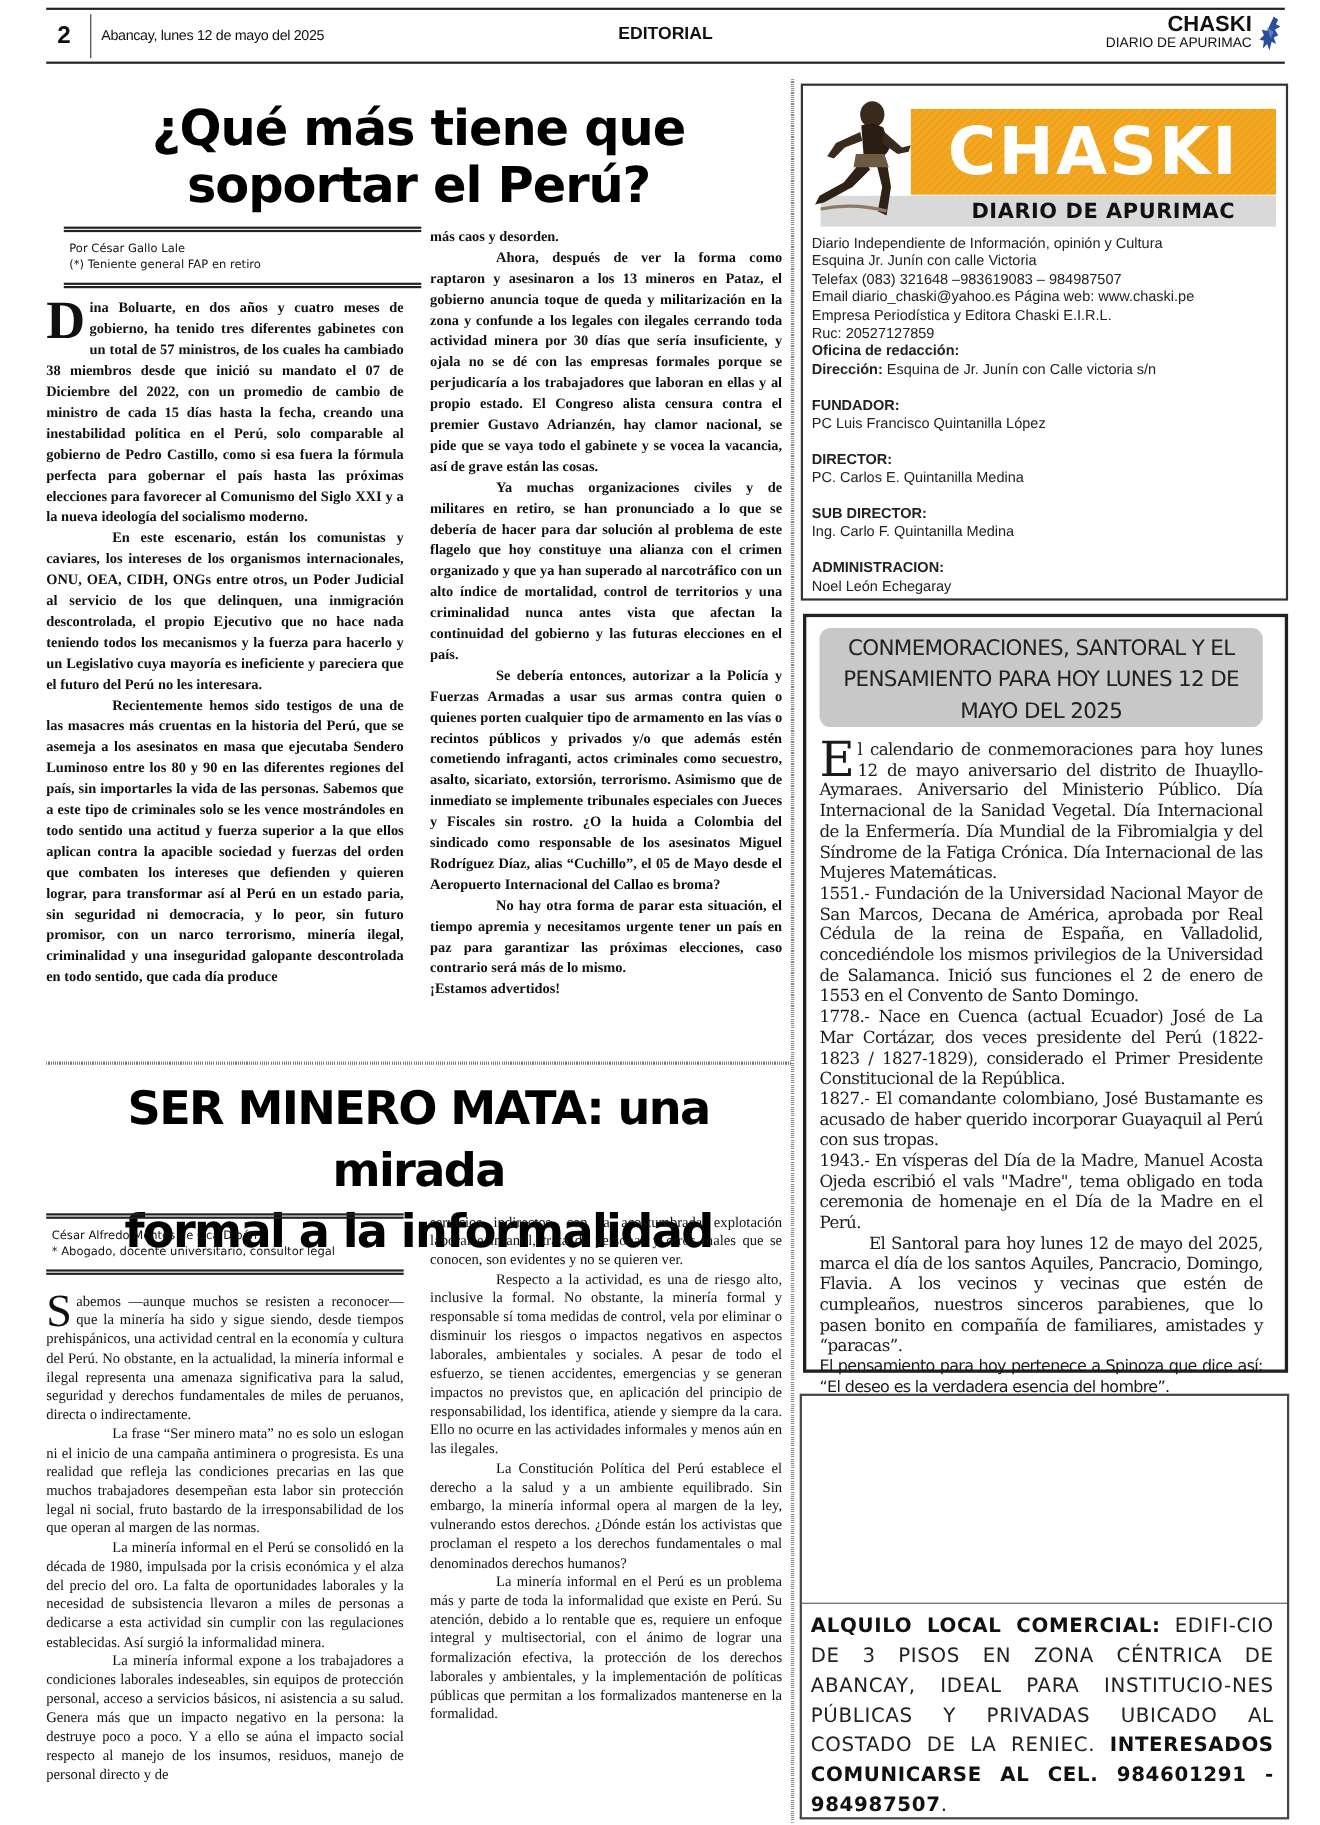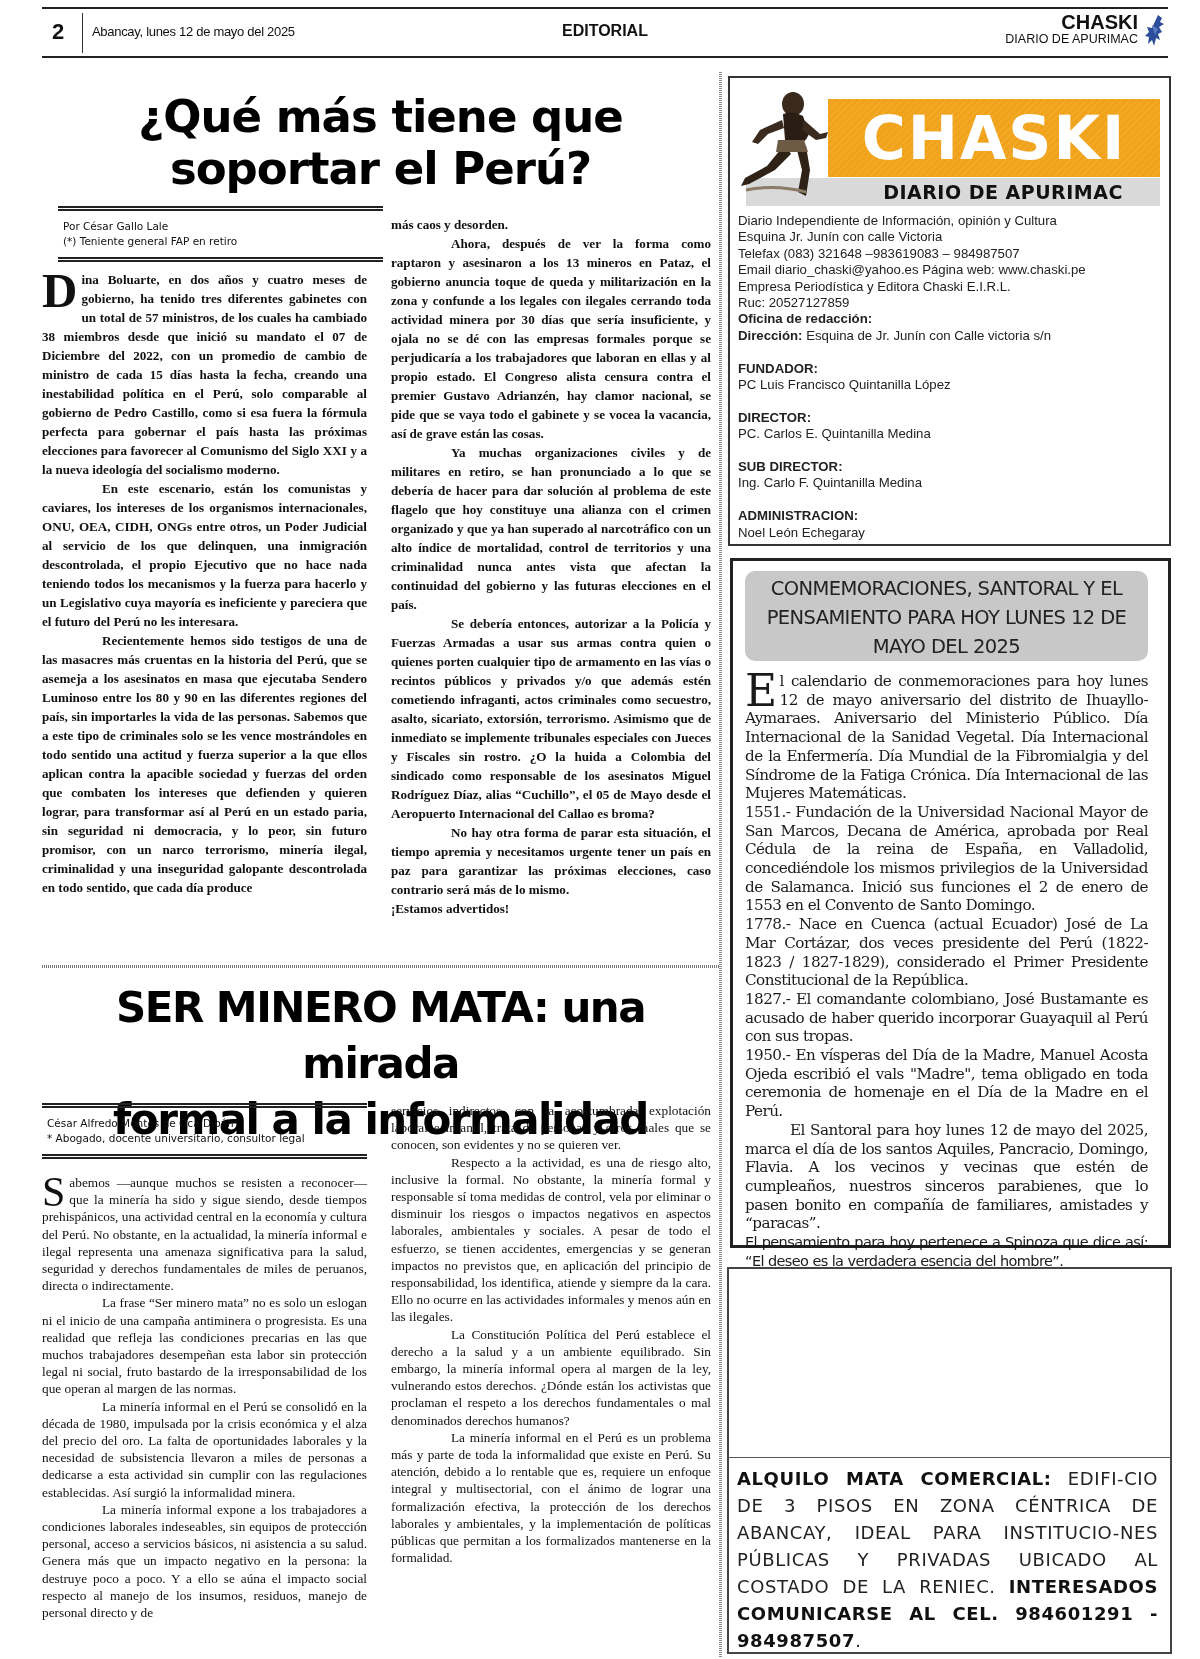--- a/index.html
+++ b/index.html
@@ -40,21 +40,21 @@
   .article { position: absolute; text-align: justify; }
   .ed { font-weight: bold; font-size: 13.1px; line-height: 19px; font-family: "Liberation Serif", serif; }
   .mi { font-size: 13.3px; line-height: 17.2px; font-family: "Liberation Serif", serif; }
   .article p { text-indent: 60px; }
   .article p.noindent { text-indent: 0; }
   .dropcap { float: left; font-family: "Liberation Serif", serif; font-weight: bold; font-size: 49px;
     line-height: 38px; margin: 2px 4px 0 0; }
   .dropcap.light { font-weight: normal; font-size: 42px; line-height: 32px; }
 
   .ed-col1 { left: 42px; top: 270px; width: 325px; }
-  .ed-col2 { left: 391px; top: 205px; width: 320px; margin-top: 10px; }
+  .ed-col2 { left: 391px; top: 205px; width: 320px; }
   .mi-col1 { left: 42px; top: 1174px; width: 325px; }
   .mi-col2 { left: 391px; top: 1102px; width: 320px; }
 
   
   .staff-box { position: absolute; left: 728px; top: 76px; width: 443px; height: 470px; border: 2px solid #333; }
   .logo-banner { position: absolute; left: 8px; top: 8px; width: 422px; height: 120px; }
   .logo-runner { position: absolute; left: 0; top: 0; width: 95px; height: 120px; }
   .logo-orange { position: absolute; left: 90px; top: 13px; width: 332px; height: 78px;
     background: repeating-linear-gradient(135deg, #f0a21a 0 3px, #f3a928 3px 5px); }
   .logo-orange span { position: absolute; left: 0; right: 0; top: 6px; text-align: center;
@@ -208,24 +208,24 @@
   </div>
 </aside>
 
 <section class="conm-box">
   <div class="conm-title">CONMEMORACIONES, SANTORAL Y EL PENSAMIENTO PARA  HOY LUNES 12 DE MAYO  DEL 2025</div>
   <div class="conm-body">
     <p><span class="dropcap">E</span><span>l calendario de conmemoraciones para hoy lunes 12 de mayo aniversario del distrito de Ihuayllo-Aymaraes.  Aniversario del Ministerio Público. Día Internacional de la Sanidad Vegetal. Día Internacional de la Enfermería. Día Mundial de la Fibromialgia y del Síndrome de la Fatiga Crónica. Día Internacional de las Mujeres Matemáticas.</span></p>
     <p>1551.- Fundación de la Universidad Nacional Mayor de San Marcos, Decana de América, aprobada por Real Cédula de la reina de España, en Valladolid, concediéndole los mismos privilegios de la Universidad de Salamanca. Inició sus funciones el 2 de enero de 1553 en el Convento de Santo Domingo.</p>
     <p>1778.- Nace en Cuenca (actual Ecuador) José de La Mar Cortázar, dos veces presidente del Perú (1822-1823 / 1827-1829), considerado el Primer Presidente Constitucional de la República.</p>
     <p>1827.- El comandante colombiano, José Bustamante es acusado de haber querido incorporar Guayaquil al Perú con sus tropas.</p>
-    <p>1950.- En vísperas del Día de la Madre, Manuel Acosta Ojeda escribió el vals "Madre", tema obligado en toda ceremonia de homenaje en el Día de la Madre en el Perú.</p>
+    <p>1943.- En vísperas del Día de la Madre, Manuel Acosta Ojeda escribió el vals "Madre", tema obligado en toda ceremonia de homenaje en el Día de la Madre en el Perú.</p>
     <p class="ind">El Santoral para hoy lunes 12 de mayo del 2025, marca el día de los santos Aquiles, Pancracio, Domingo, Flavia. A los vecinos y vecinas que estén de cumpleaños, nuestros sinceros parabienes, que lo pasen bonito en compañía de familiares, amistades y “paracas”.</p>
     <p class="thought">El pensamiento para hoy pertenece a Spinoza que dice así: “El deseo es la verdadera esencia del hombre”.</p>
   </div>
 </section>
 
 <section class="avisos-box">
   <div class="ad-sep"></div>
   <div class="ad ad2">
-    <b>ALQUILO MATA COMERCIAL:</b><span> EDIFI-CIO DE 3 PISOS EN  ZONA CÉNTRICA DE ABANCAY, IDEAL PARA INSTITUCIO-NES PÚBLICAS Y PRIVADAS UBICADO AL COSTADO DE LA RENIEC. </span><b>INTERESADOS COMUNICARSE AL CEL. 984601291 - 984987507</b><span>.</span>
+    <b>ALQUILO LOCAL COMERCIAL:</b><span> EDIFI-CIO DE 3 PISOS EN  ZONA CÉNTRICA DE ABANCAY, IDEAL PARA INSTITUCIO-NES PÚBLICAS Y PRIVADAS UBICADO AL COSTADO DE LA RENIEC. </span><b>INTERESADOS COMUNICARSE AL CEL. 984601291 - 984987507</b><span>.</span>
   </div>
 </section>
 
 </body></html>

